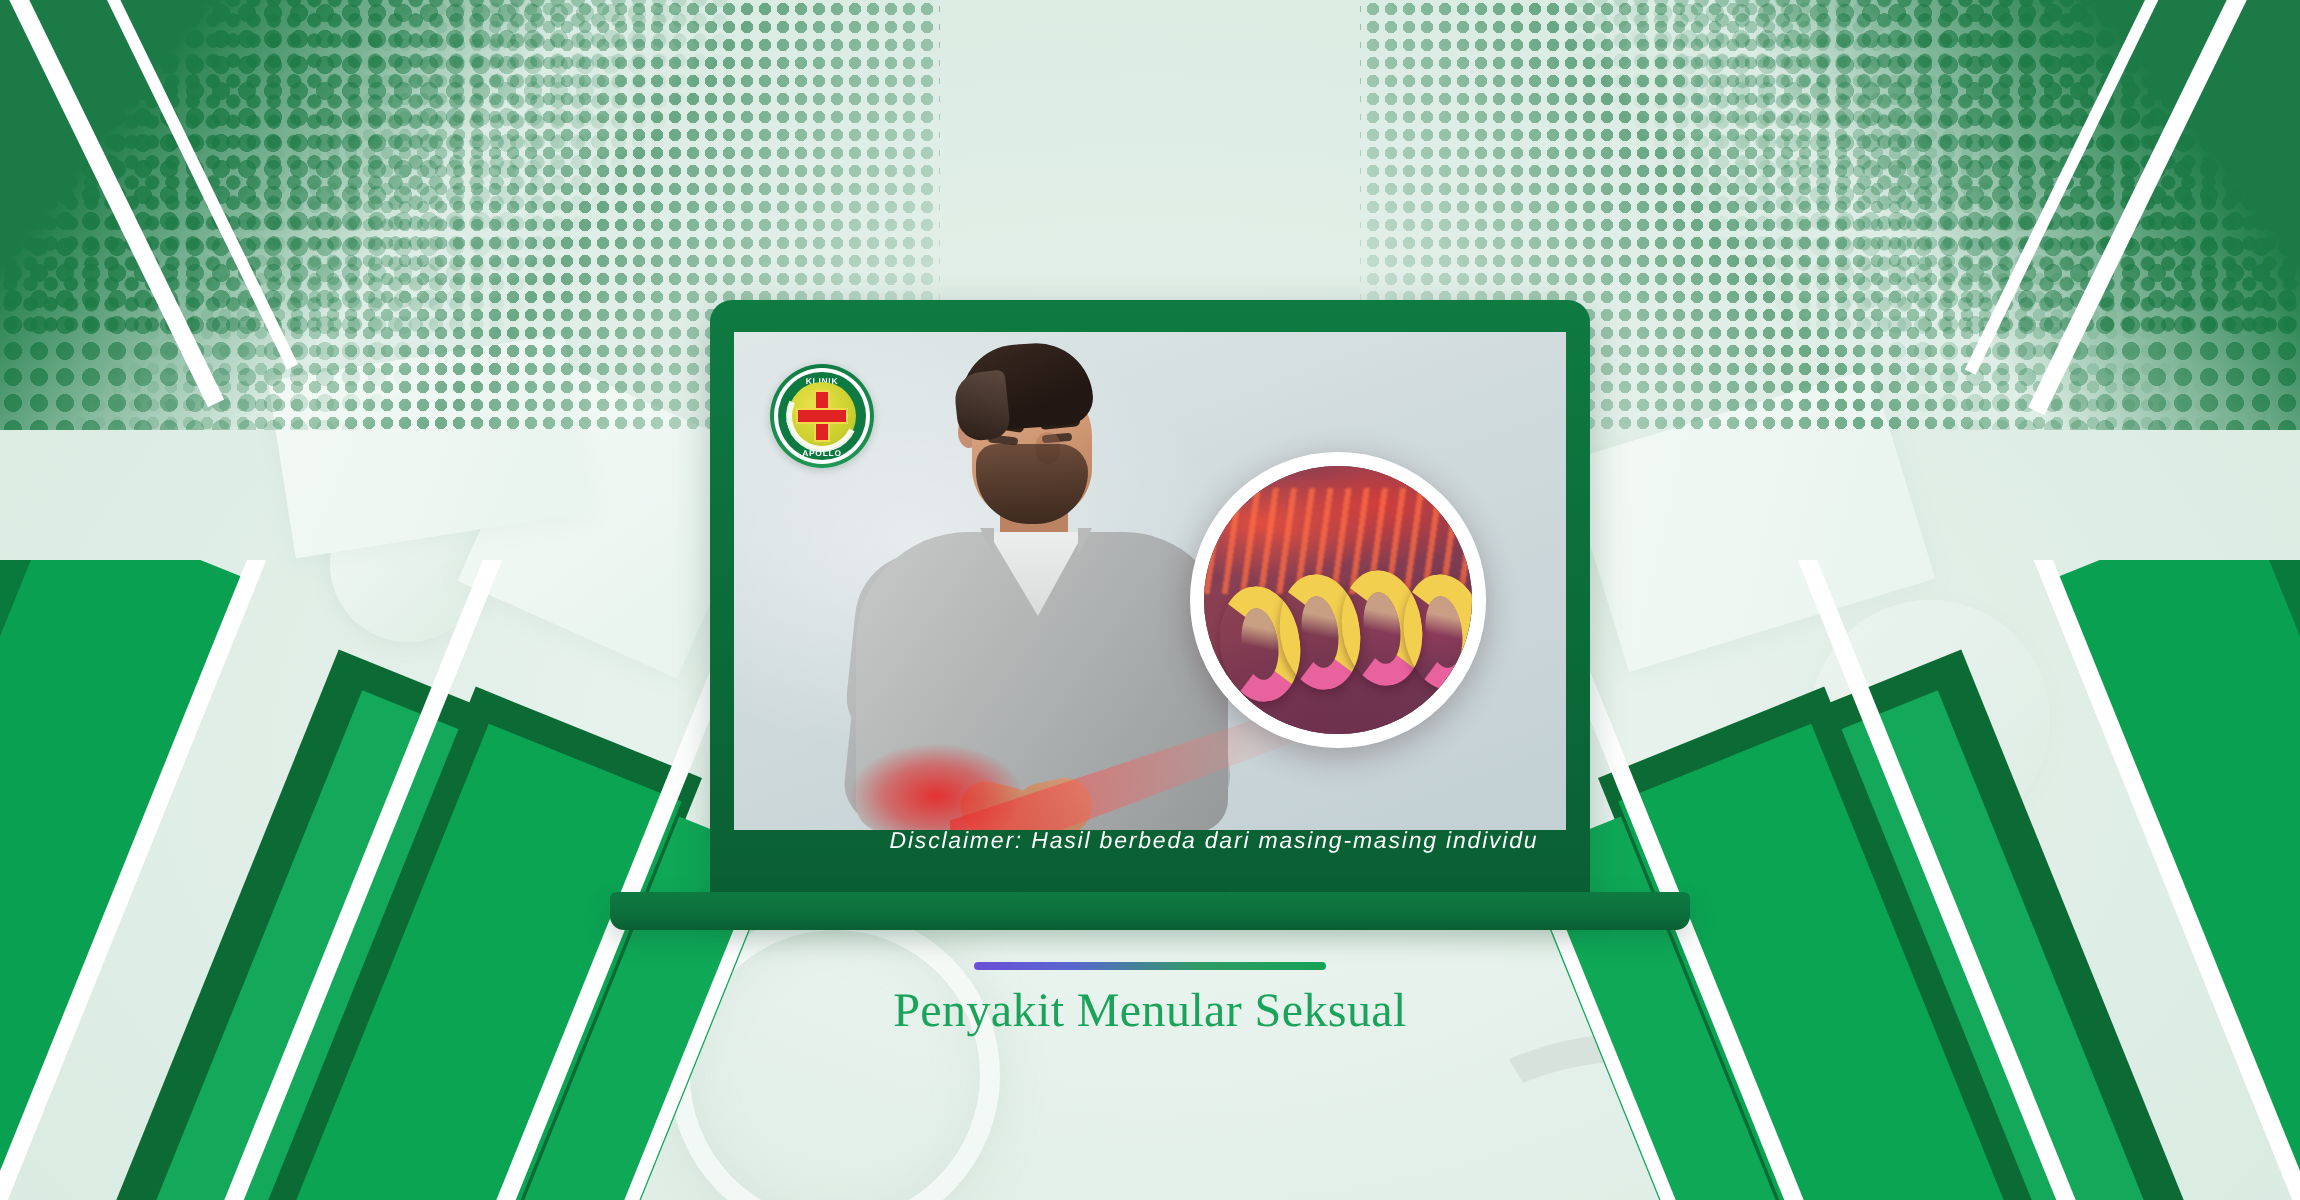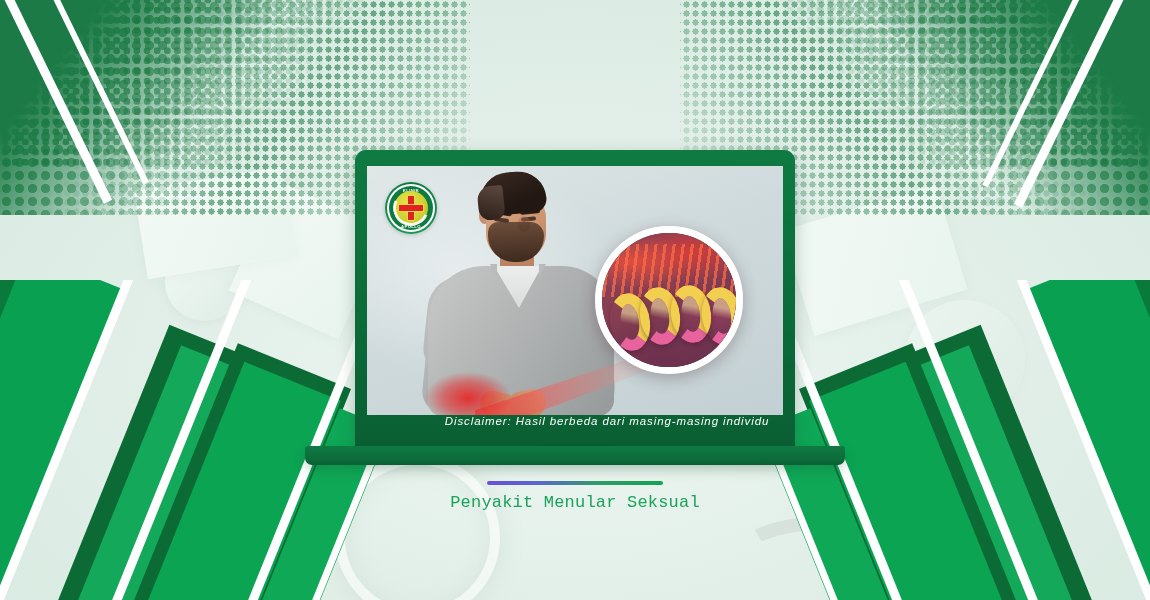--- a/index.html
+++ b/index.html
@@ -246,22 +246,22 @@
     font-size:29px; font-weight:bold; color:#12a253;
     letter-spacing:.6px; line-height:1.06;
     font-family:"Liberation Sans", sans-serif;
   }
   .divider {
     width:176px; height:3.5px; margin:11px auto 8px auto;
     background:linear-gradient(90deg,#6c4fd8 0%,#5a66cf 28%,#2f9b67 64%,#14a354 100%);
     border-radius:2px;
   }
   .subtitle {
-    font-size:17px; color:#1aa35a; letter-spacing:.2px;
-    font-family:Liberation Mono, monospace;
+    font-size:24px; color:#1aa35a; letter-spacing:.2px;
+    font-family:Liberation Serif, serif;
   }
 </style>
 </head>
 <body>
 
 <div id="stage">
 
   <div class="prop prop-circle" style="left:165px; top:243px; width:78px; height:78px;"></div>
   <div class="prop prop-circle" style="left:205px; top:404px; width:40px; height:40px; opacity:.6;"></div>
   <div class="prop prop-paper" style="left:248px; top:200px; width:120px; height:120px; transform:rotate(24deg);"></div>

